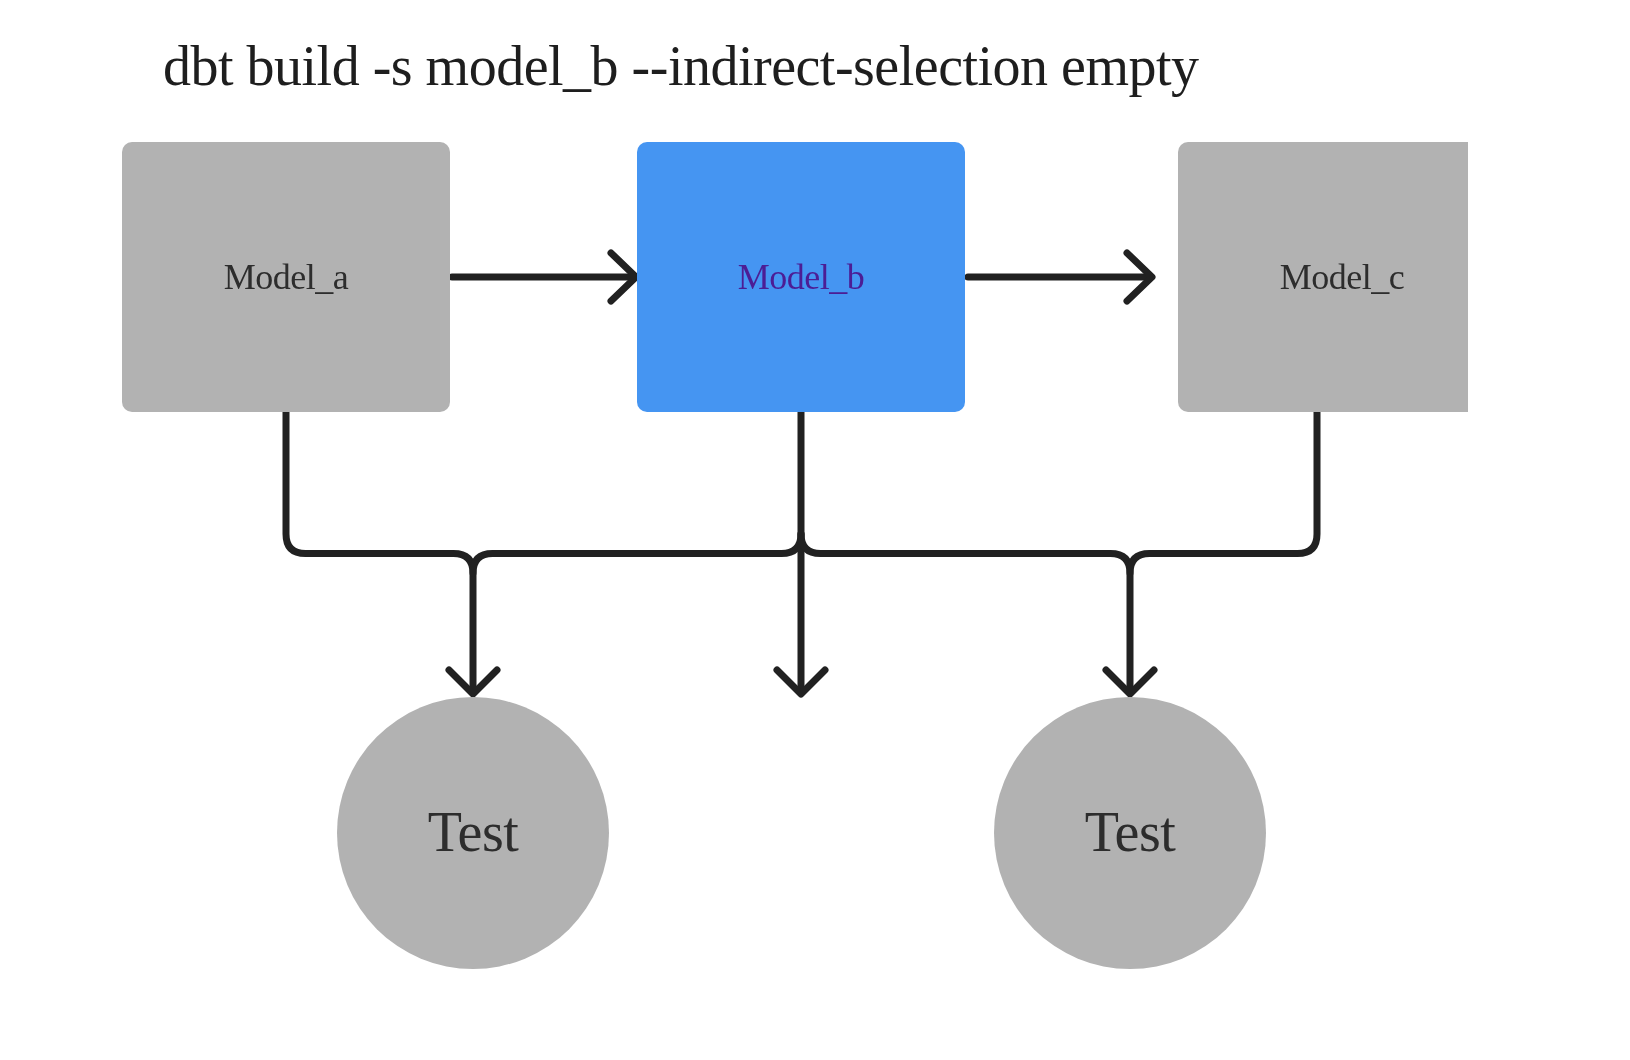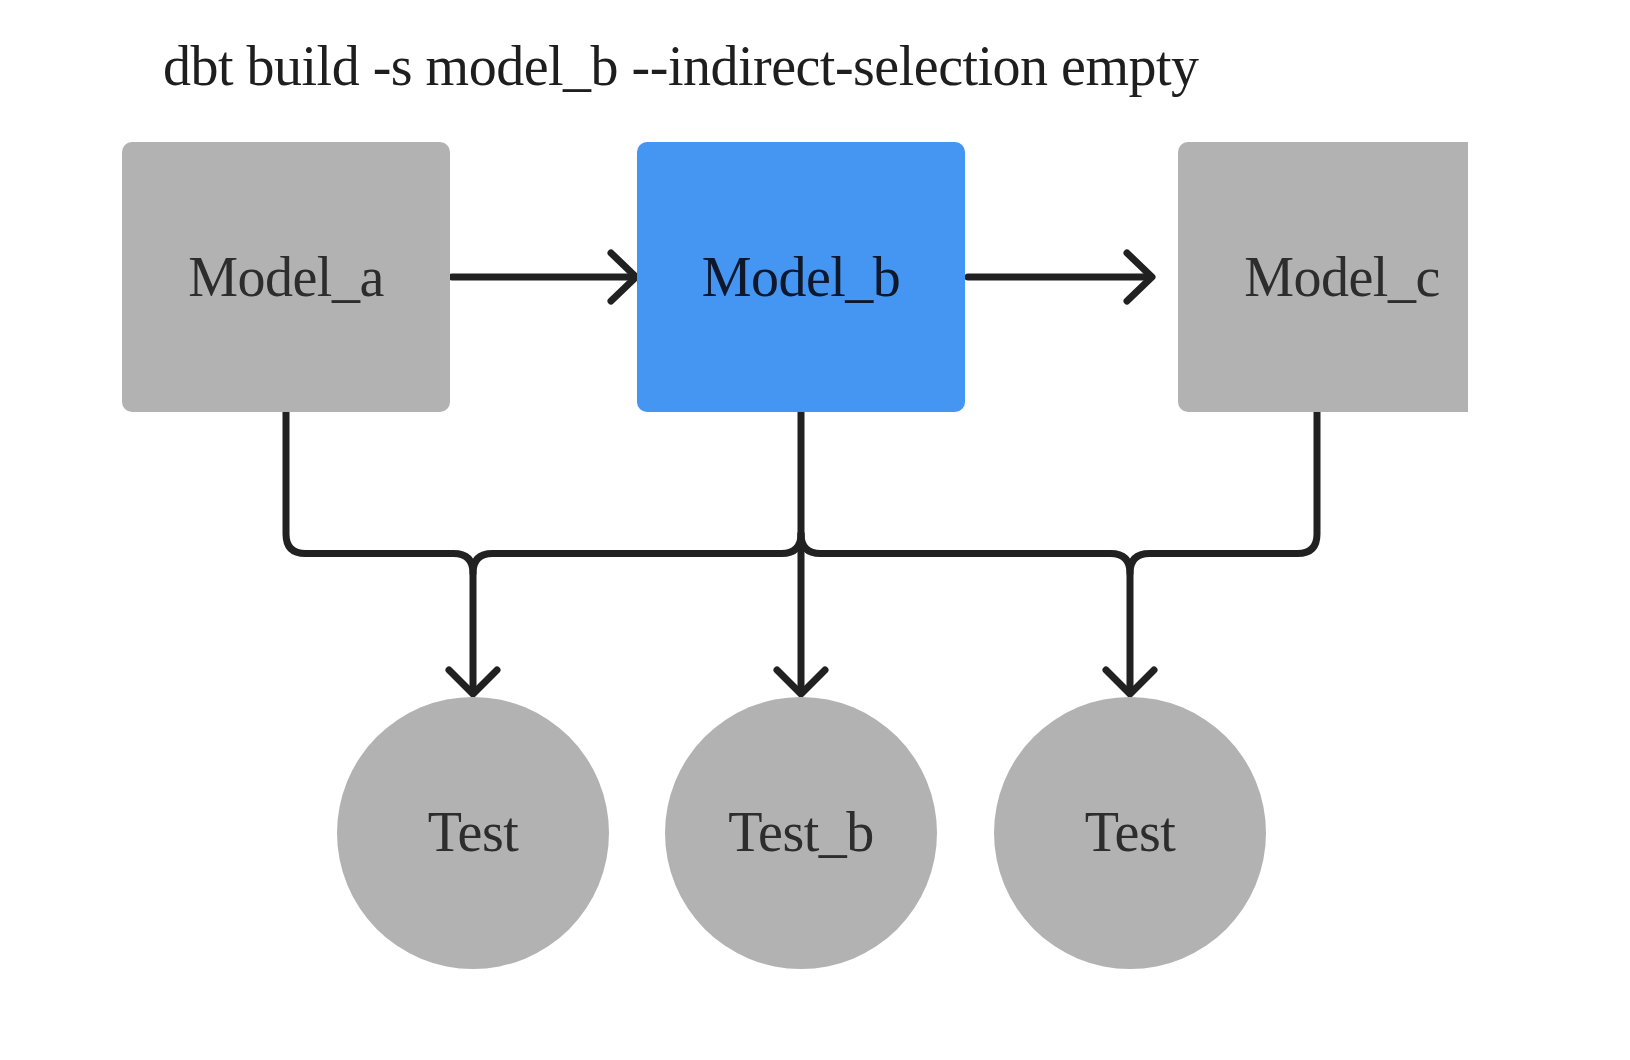--- a/index.html
+++ b/index.html
@@ -40,26 +40,26 @@
   .node-box {
     position: absolute;
     width: 328px;
     height: 270px;
     top: 142px;
     border-radius: 10px;
     background: #b2b2b2;
     display: flex;
     align-items: center;
     justify-content: center;
-    font-size: 56px;
+    font-size: 36px;
     color: #2d2d2d;
     letter-spacing: -0.5px;
   }
   .node-box.model-a { left: 122px; }
-  .node-box.model-b { left: 637px; background: #4595f2; color: #0f172a; }
+  .node-box.model-b { left: 637px; background: #4595f2; color: #4c1d95; }
   .node-box.model-c { left: 1178px; }
   .node-circle {
     position: absolute;
     width: 272px;
     height: 272px;
     top: 697px;
     border-radius: 50%;
     background: #b2b2b2;
     display: flex;
     flex-direction: column;
@@ -113,21 +113,17 @@
   <div class="node-box model-b">
     <span>Model_b</span>
   </div>
   <div class="node-box model-c">
     <span>Model_c</span>
   </div>
 
   <div class="node-circle test-ab">
     <span>Test</span>
   </div>
-  <div class="node-circle test-b">
-    <span>Test_b</span>
-
-  </div>
   <div class="node-circle test-bc">
     <span>Test</span>
   </div>
 
 </div>
 
 </body></html>

